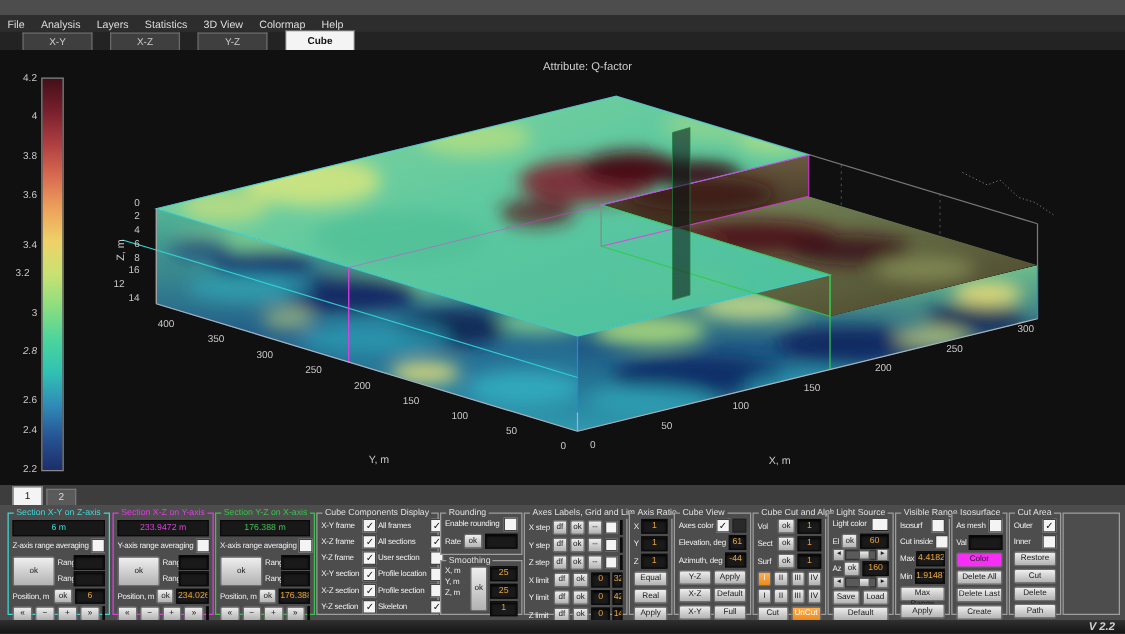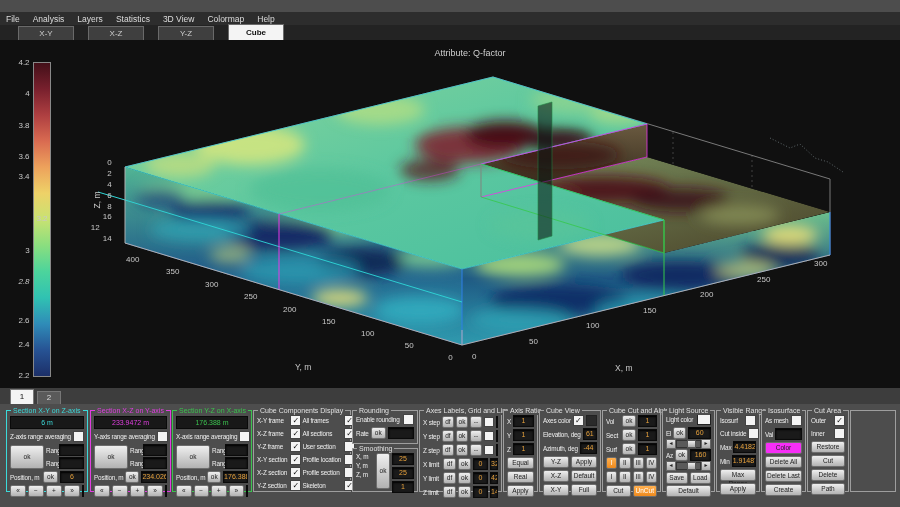--- a/index.html
+++ b/index.html
@@ -279,22 +279,22 @@
       </g>
     </svg>
 
     <div id="plotTitle">Attribute: Q-factor</div>
     <div id="colorbar" style="background: linear-gradient(rgb(67, 16, 25), rgb(120, 32, 45), rgb(174, 63, 65), rgb(217, 107, 81), rgb(237, 162, 92), rgb(238, 210, 104), rgb(200, 226, 114), rgb(138, 222, 127), rgb(76, 212, 156), rgb(48, 194, 178), rgb(47, 140, 184), rgb(39, 83, 148), rgb(28, 47, 104));"></div>
     <div class="ticks">
         <span class="tick tickR" style="left: 30px; top: 22px;">4.2</span>
         <span class="tick tickR" style="left: 30px; top: 53px;">4</span>
         <span class="tick tickR" style="left: 30px; top: 85px;">3.8</span>
         <span class="tick tickR" style="left: 30px; top: 116px;">3.6</span>
-        <span class="tick tickR" style="left: 30px; top: 136px;">3.4</span>
-        <span class="tick tickR" style="left: 48px; top: 178px; text-align: center;">3.2</span>
+        <span class="tick tickR" style="left: 30px; top: 156px;">3.4</span>
+        <span class="tick tickR" style="left: 24px; top: 178px; text-align: center;">3.2</span>
         <span class="tick tickR" style="left: 30px; top: 210px;">3</span>
         <span class="tick tickR" style="left: 30px; top: 241px; font-style: italic;">2.8</span>
         <span class="tick tickR" style="left: 30px; top: 280px;">2.6</span>
         <span class="tick tickR" style="left: 30px; top: 304px;">2.4</span>
         <span class="tick tickR" style="left: 30px; top: 335px;">2.2</span>
       </div>
     <div class="ticks">
         <span class="tick tickR" style="left: 112px; top: 122px;">0</span>
         <span class="tick tickR" style="left: 112px; top: 133px;">2</span>
         <span class="tick tickR" style="left: 112px; top: 144px;">4</span>
@@ -733,13 +733,16 @@
           <div class="btn fl1">Delete</div>
         </div>
       <div class="row">
           <div class="btn fl1">Path</div>
         </div>
     </div>
 
     <div class="gbox" style="left:850px;width:44px"></div>
   </div>
 
+  <div id="statusbar">
+    <span id="version">V 2.2</span>
+  </div>
 </div>
 
 </body></html>

